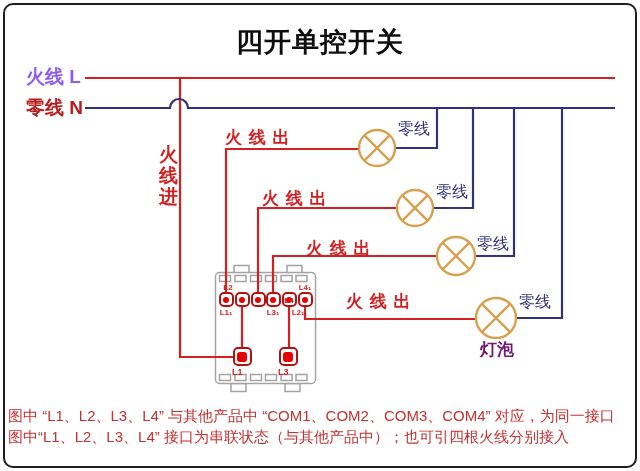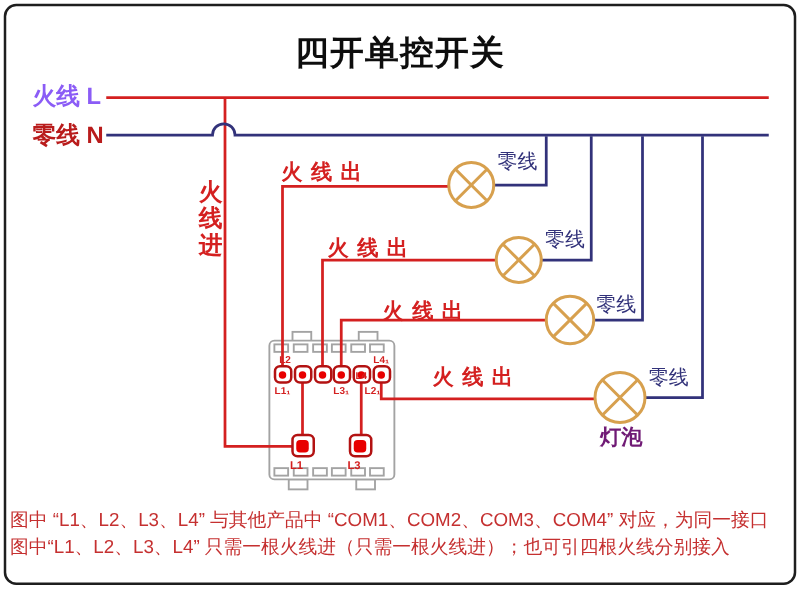--- a/index.html
+++ b/index.html
@@ -181,16 +181,16 @@
   <div class="term-label" style="left:218px;top:283px;">L2</div>
   <div class="term-label" style="left:279px;top:296px;">L4</div>
   <div class="term-label" style="left:295px;top:283px;">L4₁</div>
   <div class="term-label" style="left:216px;top:308px;">L1₁</div>
   <div class="term-label" style="left:248px;top:308px;margin-left:40px;">L2₁</div>
   <div class="term-label" style="left:263px;top:308px;">L3₁</div>
   <div class="bterm-label" style="left:232px;top:367px;">L1</div>
   <div class="bterm-label" style="left:278px;top:367px;">L3</div>
 
   <div class="abs footnote" style="top:407px;">图中 “L1、L2、L3、L4” 与其他产品中 “COM1、COM2、COM3、COM4” 对应，为同一接口</div>
-  <div class="abs footnote" style="top:428px;">图中“L1、L2、L3、L4” 只需一根火线进（只需一根火线进）；也可引四根火线分别接入</div>
+  <div class="abs footnote" style="top:428px;">图中“L1、L2、L3、L4” 接口为串联状态（与其他产品中）；也可引四根火线分别接入</div>
 
   <div class="frame"></div>
 </div>
 
 </body></html>

